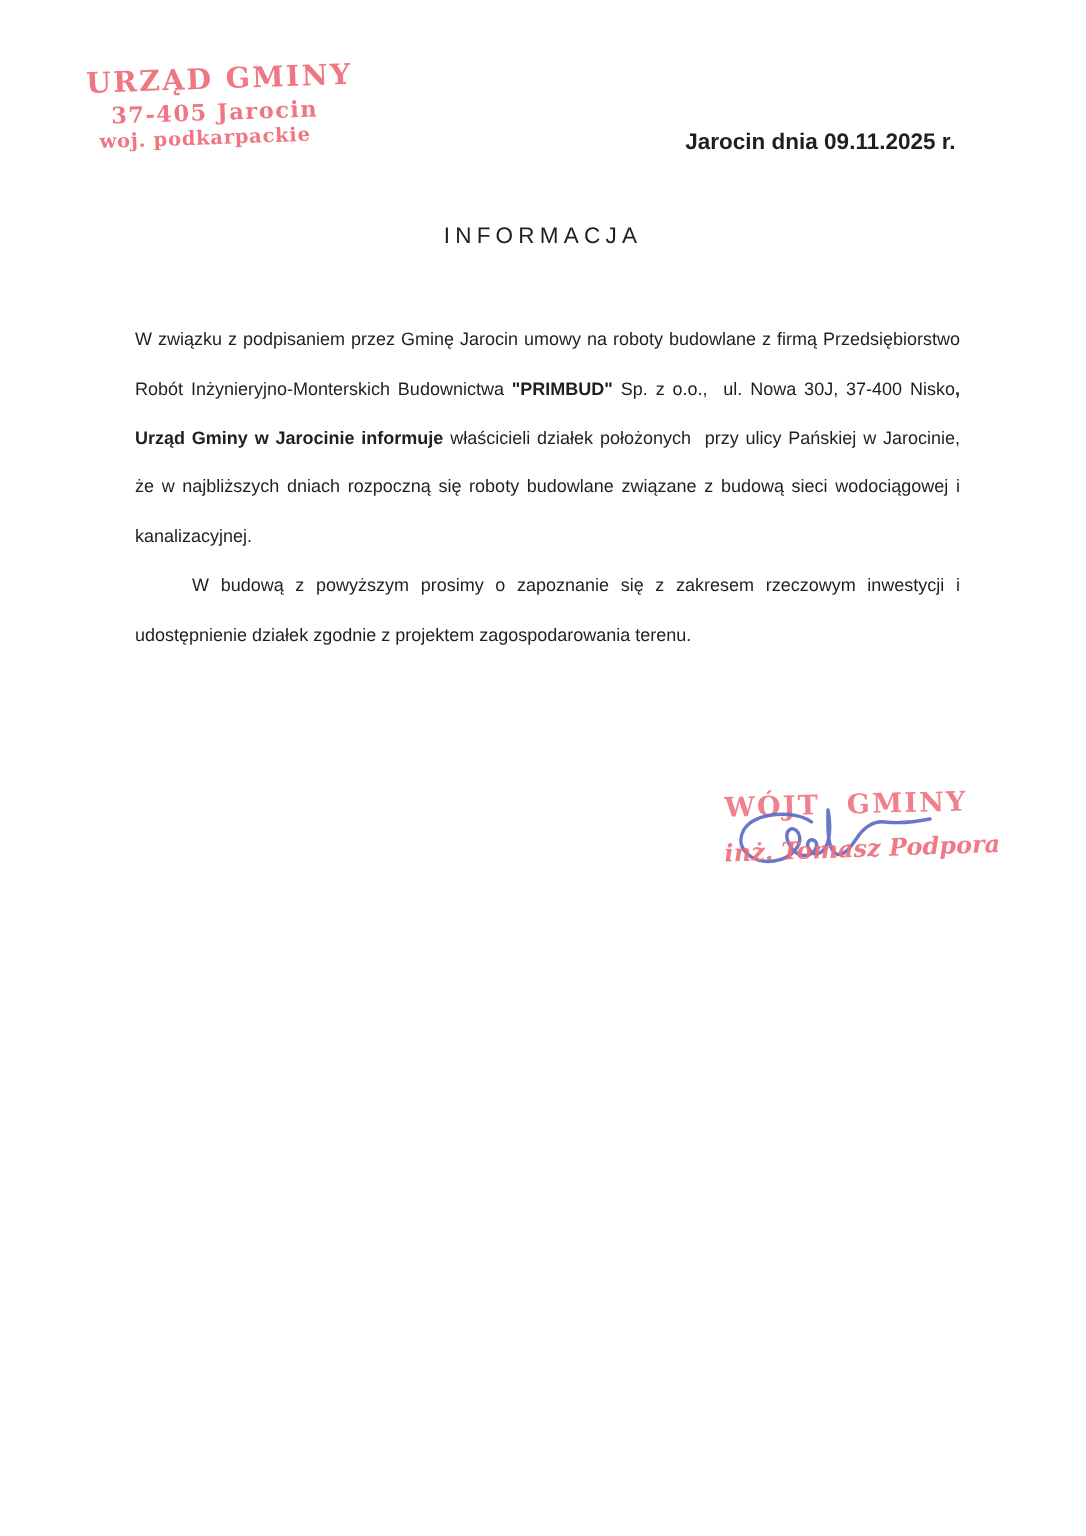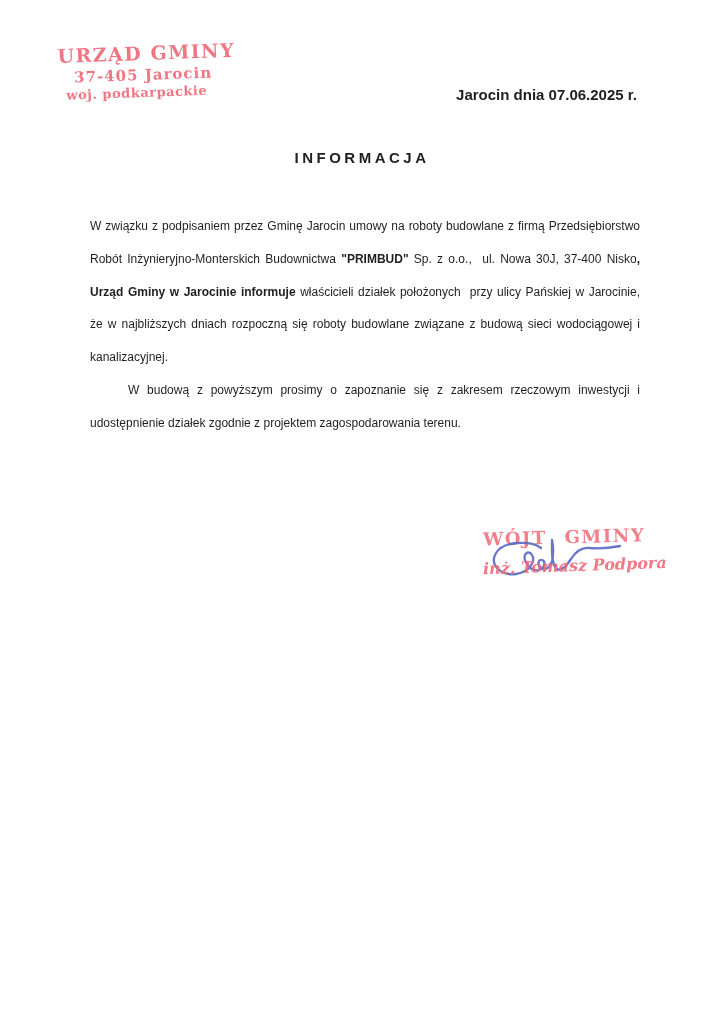--- a/index.html
+++ b/index.html
@@ -56,21 +56,21 @@
     white-space: nowrap;
   }
 
   .doc-title {
     position: absolute;
     top: 149px;
     left: 0;
     width: 100%;
     text-align: center;
     font-size: 15px;
-    font-weight: bold;
+    font-weight: normal;
     letter-spacing: 3.5px;
   }
 
   .doc-body {
     position: absolute;
     left: 90px;
     top: 210px;
     width: 550px;
     font-size: 12px;
     line-height: 32.8px;
@@ -126,21 +126,21 @@
 <body>
 
 <div class="page">
 
   <div class="stamp-header">
     <div class="sh1">URZĄD GMINY</div>
     <div class="sh2">37-405 Jarocin</div>
     <div class="sh3">woj. podkarpackie</div>
   </div>
 
-  <div class="date-line">Jarocin dnia 07.06.2025 r.</div>
+  <div class="date-line">Jarocin dnia 09.11.2025 r.</div>
 
   <div class="doc-title">INFORMACJA</div>
 
   <div class="doc-body">
     <p><span>W związku z podpisaniem przez Gminę Jarocin umowy na roboty budowlane z firmą Przedsiębiorstwo Robót Inżynieryjno-Monterskich Budownictwa </span><span class="b">"PRIMBUD"</span><span> Sp. z o.o., &nbsp;ul. Nowa 30J, 37-400 Nisko</span><span class="b">, Urząd Gminy w Jarocinie informuje</span><span> właścicieli działek położonych &nbsp;przy ulicy Pańskiej w Jarocinie, że w najbliższych dniach rozpoczną się roboty budowlane związane z budową sieci wodociągowej i kanalizacyjnej.</span></p>
     <p class="indent"><span>W budową z powyższym prosimy o zapoznanie się z zakresem rzeczowym inwestycji i udostępnienie działek zgodnie z projektem zagospodarowania terenu.</span></p>
   </div>
 
   <div class="sig-block">
     <div class="sig-title">WÓJT GMINY</div>

